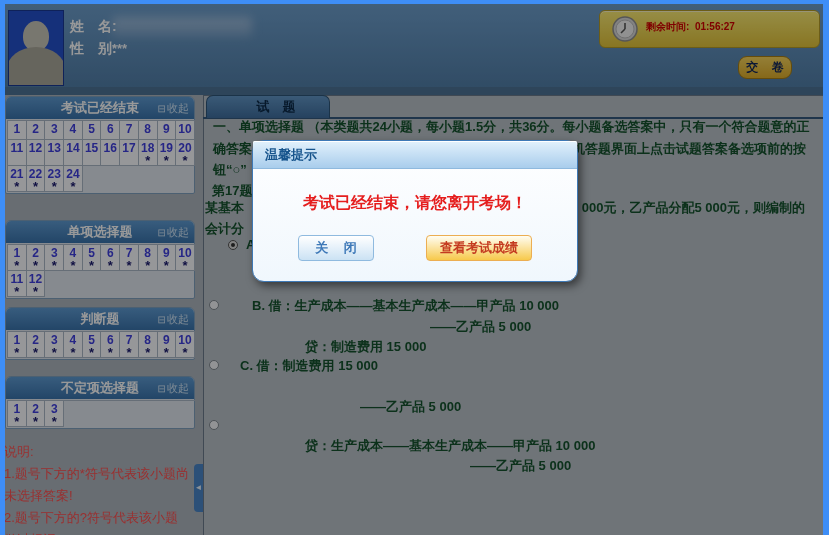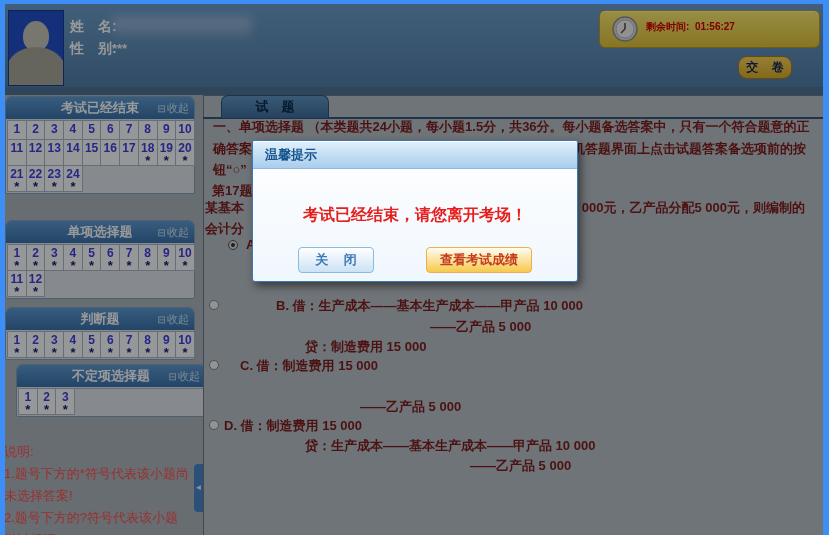--- a/index.html
+++ b/index.html
@@ -29,31 +29,31 @@
   .collapse .cicon{font-size:10px;margin-right:1px;}
   .qgrid{display:flex;flex-wrap:wrap;width:188px;border-top:1px solid #AAB8C6;border-left:1px solid #AAB8C6;margin:1px;box-sizing:border-box;background:transparent;}
   .qcell{width:10%;min-height:19px;box-sizing:border-box;border-right:1px solid #AAB8C6;border-bottom:1px solid #AAB8C6;background:#FAFCFF;text-align:center;cursor:pointer;}
   .qnum{display:block;font-size:12px;font-weight:bold;color:#4040E0;line-height:15px;padding-top:1px;}
   .qmark{display:block;font-size:13px;font-weight:bold;color:#1A1A6E;line-height:9px;height:auto;}
   .notes{position:absolute;left:4px;top:441px;width:194px;font-size:13px;color:#FF5050;line-height:22px;}
   .side-handle{position:absolute;left:194px;top:464px;width:9px;height:48px;background:#4A86C8;border-radius:4px 0 0 4px;z-index:5;color:#E8F2FC;font-size:8px;line-height:48px;text-align:center;cursor:pointer;}
   
   .main-panel{position:absolute;left:203px;top:95px;width:620px;height:440px;background:#B9C1C9;border-left:1px solid #6B7B8B;border-top:1px solid #6B7B8B;box-sizing:border-box;}
   .tabbar{position:absolute;left:203px;top:95px;width:620px;height:24px;border-bottom:2px solid #35597D;box-sizing:border-box;}
-  .tab{position:absolute;left:18px;top:0;width:106px;height:22px;background:linear-gradient(#6296C6,#3F6E9E);border:1px solid #2E5578;border-bottom:none;border-radius:7px 7px 0 0;color:#0B2947;font-size:13px;font-weight:bold;text-align:center;line-height:22px;cursor:pointer;}
-  .frag{position:absolute;font-size:13px;font-weight:bold;color:#7f1d1d;white-space:nowrap;}
+  .tab{position:absolute;left:3px;top:0;width:106px;height:22px;background:linear-gradient(#6296C6,#3F6E9E);border:1px solid #2E5578;border-bottom:none;border-radius:7px 7px 0 0;color:#0B2947;font-size:13px;font-weight:bold;text-align:center;line-height:22px;cursor:pointer;padding-left:16px;}
+  .frag{position:absolute;font-size:13px;font-weight:bold;color:#14532d;white-space:nowrap;}
   .radio{position:absolute;width:10px;height:10px;border-radius:50%;border:1px solid #808890;background:#F4F6F8;box-sizing:border-box;cursor:pointer;}
   .radio.sel{border-color:#555;background:#D8D8D8;}
   .radio.sel::after{content:"";position:absolute;left:2px;top:2px;width:4px;height:4px;border-radius:50%;background:#333;}
   
   .overlay{position:absolute;left:5px;top:4px;width:818px;height:531px;background:rgba(0,0,0,0.40);z-index:50;}
   
-  .modal{position:absolute;left:252px;top:140px;width:326px;height:142px;background:linear-gradient(#FFFFFF,#F0F7FD);border:1px solid #3E79B6;border-radius:3px;box-shadow:3px 4px 8px rgba(0,0,0,0.5);z-index:60;box-sizing:border-box;}
+  .modal{position:absolute;left:252px;top:140px;width:326px;height:142px;background:linear-gradient(#FFFFFF,#F0F7FD);border:1px solid #3E79B6;border-radius:12px;box-shadow:3px 4px 8px rgba(0,0,0,0.5);z-index:60;box-sizing:border-box;}
   .modal-title{height:27px;background:linear-gradient(#E2F1FC,#A9CDEC);border-bottom:1px solid #8FB9DE;border-radius:2px 2px 0 0;color:#17548C;font-size:13px;font-weight:bold;line-height:27px;padding-left:12px;box-shadow:inset 0 1px 0 #fff;}
-  .modal-msg{margin-top:36px;text-align:center;font-size:16px;font-weight:bold;color:#E51E1E;}
+  .modal-msg{margin-top:24px;text-align:center;font-size:16px;font-weight:bold;color:#E51E1E;}
   .modal-btns{display:flex;justify-content:center;gap:52px;margin-top:21px;}
   .btn{height:26px;border-radius:4px;font-size:13px;font-weight:bold;text-align:center;line-height:24px;cursor:pointer;box-sizing:border-box;}
   .btn-score{width:106px;background:linear-gradient(#FFFDF2,#F7C94B);border:1px solid #ECAE52;color:#C43B20;}
   .btn-close{width:76px;background:linear-gradient(#FFFFFF,#CBE2F4);border:1px solid #8FBADF;color:#3E79B8;letter-spacing:6px;text-indent:6px;}
 </style>
 </head>
 <body>
 
 <div class="page">
 
@@ -329,21 +329,21 @@
           <span class="qmark">*</span>
         </div>
 
         <div class="qcell">
           <span class="qnum">10</span>
           <span class="qmark">*</span>
         </div>
       </div>
   </div>
 
-  <div class="panel" style="top:364px;margin-left:11px;">
+  <div class="panel" style="top:376px;">
     <div class="panel-hd">
       <span>不定项选择题</span>
       <span class="collapse"><span class="cicon">⊟</span><span>收起</span></span>
     </div>
     <div class="qgrid">
 
         <div class="qcell">
           <span class="qnum">1</span>
           <span class="qmark">*</span>
         </div>
@@ -382,30 +382,29 @@
   <span class="frag" style="left:213px;top:161px;">钮“○”（</span>
   <span class="frag" style="left:212px;top:182px;">第17题</span>
   <span class="frag" style="left:205px;top:199px;">某基本</span>
   <span class="frag" style="left:571px;top:199px;">0 000元，乙产品分配5 000元，则编制的</span>
   <span class="frag" style="left:205px;top:220px;">会计分</span>
 
   <span class="radio sel" style="left:228px;top:240px;"></span>
   <span class="frag" style="left:246px;top:237px;">A</span>
 
   <span class="radio" style="left:209px;top:300px;"></span>
-  <span class="frag" style="left:240px;top:297px;padding-left:36px;">B. 借：生产成本——基本生产成本——甲产品 10 000</span>
+  <span class="frag" style="left:216px;top:297px;padding-left:36px;">B. 借：生产成本——基本生产成本——甲产品 10 000</span>
   <span class="frag" style="left:430px;top:318px;">——乙产品 5 000</span>
   <span class="frag" style="left:305px;top:338px;">贷：制造费用 15 000</span>
 
   <span class="radio" style="left:209px;top:360px;"></span>
   <span class="frag" style="left:224px;top:357px;margin-left:16px;">C. 借：制造费用 15 000</span>
   <span class="frag" style="left:360px;top:398px;">——乙产品 5 000</span>
 
   <span class="radio" style="left:209px;top:420px;"></span>
-  <span class="frag" style="left:224px;top:417px;">D. 借：制造费用 15 000</span>
   <span class="frag" style="left:305px;top:437px;">贷：生产成本——基本生产成本——甲产品 10 000</span>
   <span class="frag" style="left:470px;top:457px;">——乙产品 5 000</span>
 
   <div class="overlay"></div>
 
   <div class="modal">
     <div class="modal-title">温馨提示</div>
     <div class="modal-msg">考试已经结束，请您离开考场！</div>
     <div class="modal-btns">
       <div class="btn btn-close">关 闭</div>

